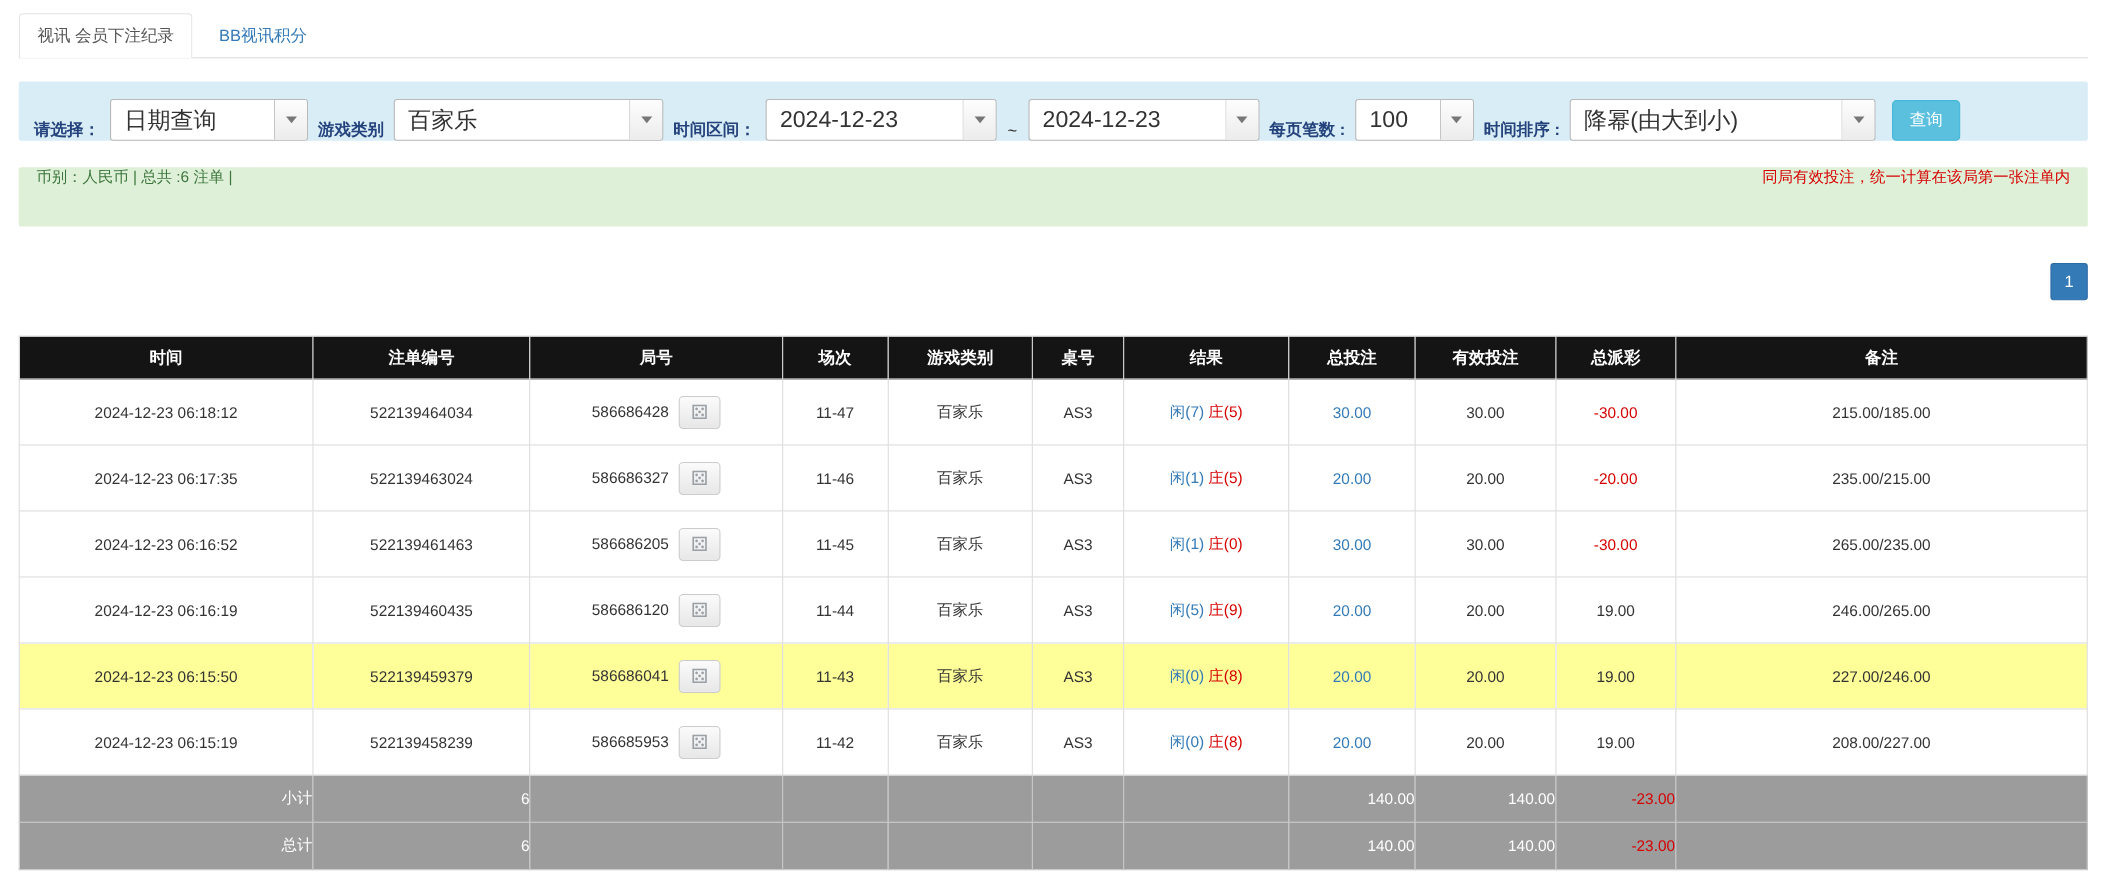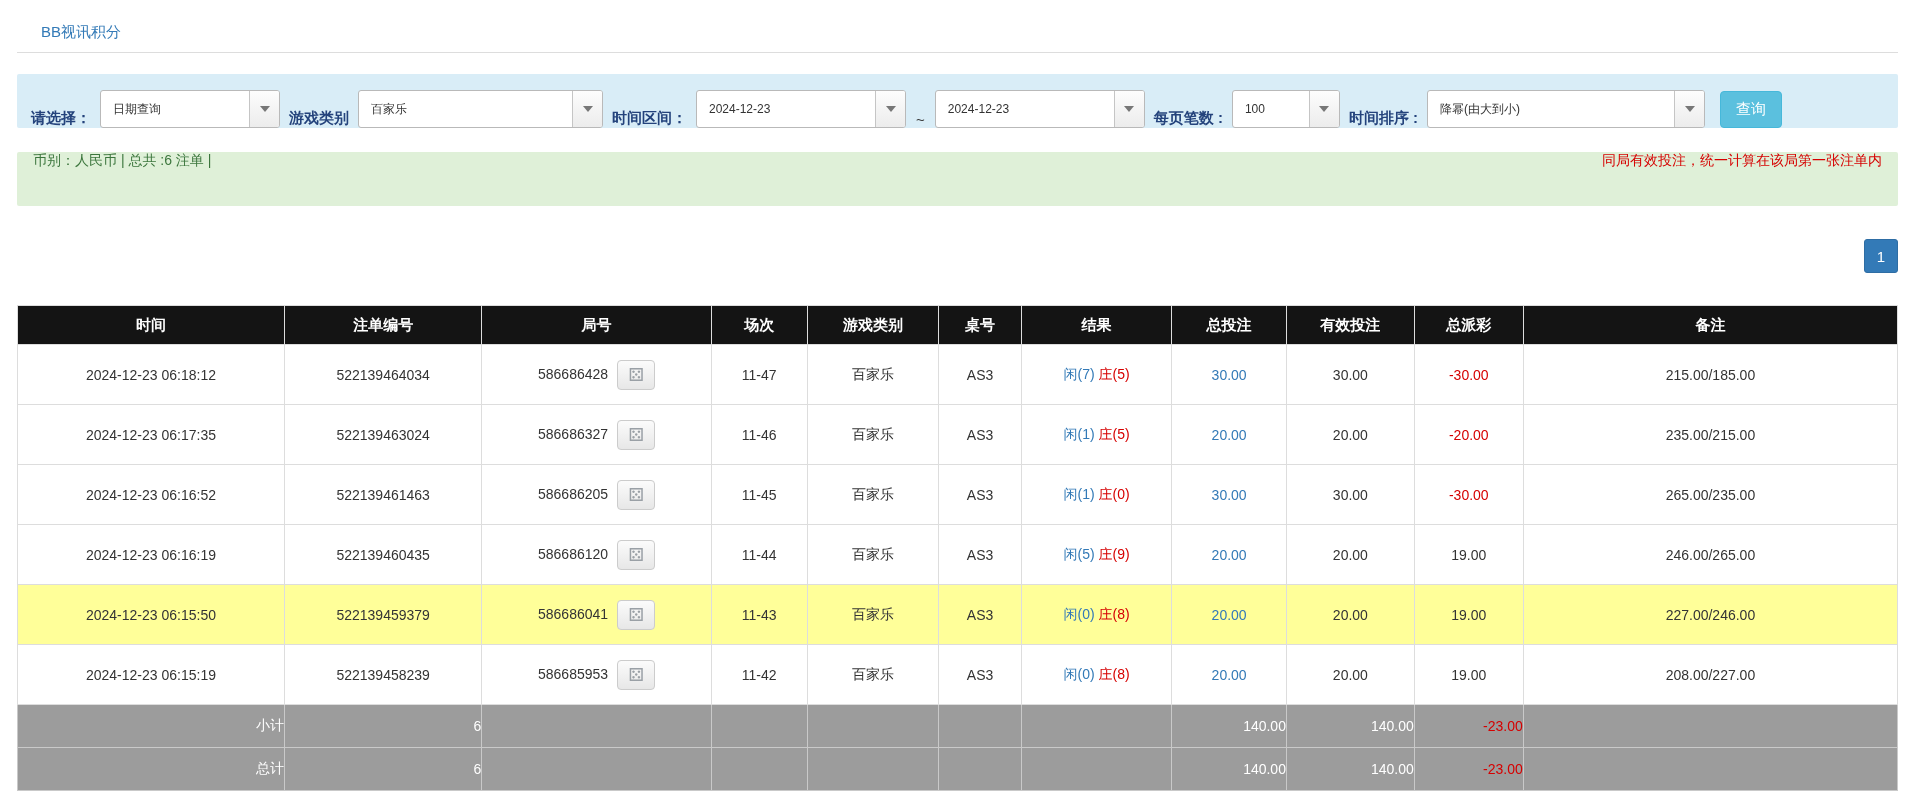--- a/index.html
+++ b/index.html
@@ -21,21 +21,21 @@
   .filterbar{
     margin-top:21px;background:var(--info-bg,#d9edf7);height:54px;
     display:flex;align-items:flex-end;padding:0 14px;gap:9px;border-radius:2px;
   }
   .flabel{color:var(--label,#24437c);font-weight:bold;font-size:15px;white-space:nowrap}
   .tilde{color:#333;font-size:15px;padding:0 1px}
   .sel{
     display:inline-flex;align-items:center;justify-content:space-between;
     background:#fff;border:1px solid #b9b9b9;border-radius:3px;height:38px;cursor:pointer;flex:none;
   }
-  .sel-text{padding:0 12px;font-size:12px;color:#333;white-space:nowrap;overflow:hidden}
+  .sel-text{padding:0 12px;font-size:21px;color:#333;white-space:nowrap;overflow:hidden}
   .sel-arrow{
     width:30px;align-self:stretch;border-left:1px solid #c5c5c5;
     background:linear-gradient(#fdfdfd,#ececec);
     display:flex;align-items:center;justify-content:center;border-radius:0 2px 2px 0;
   }
   .caret{width:0;height:0;border-left:5px solid transparent;border-right:5px solid transparent;border-top:6px solid #777}
   .btn-query{
     height:37px;padding:0 15px;margin-left:6px;
     background:var(--btn-query,#5bc0de);border:1px solid #46b8da;color:#fff;
     font-size:15px;border-radius:4px;cursor:pointer;font-family:inherit;
@@ -82,20 +82,21 @@
     background:linear-gradient(#fbfbfb,#e7e7e7);margin-left:9px;vertical-align:middle;
     cursor:pointer;color:#9aa0a6;font-size:18px;line-height:1;
   }
 </style>
 </head>
 <body>
 
 <div class="page">
 
   <div class="tabs">
+    <div class="tab active">视讯 会员下注纪录</div>
     <div class="tab link">BB视讯积分</div>
   </div>
 
   <div class="filterbar">
     <span class="flabel">请选择：</span>
     <div class="sel" style="width:180px">
       <span class="sel-text">日期查询</span>
       <span class="sel-arrow">
           <span class="caret"></span>
         </span>

